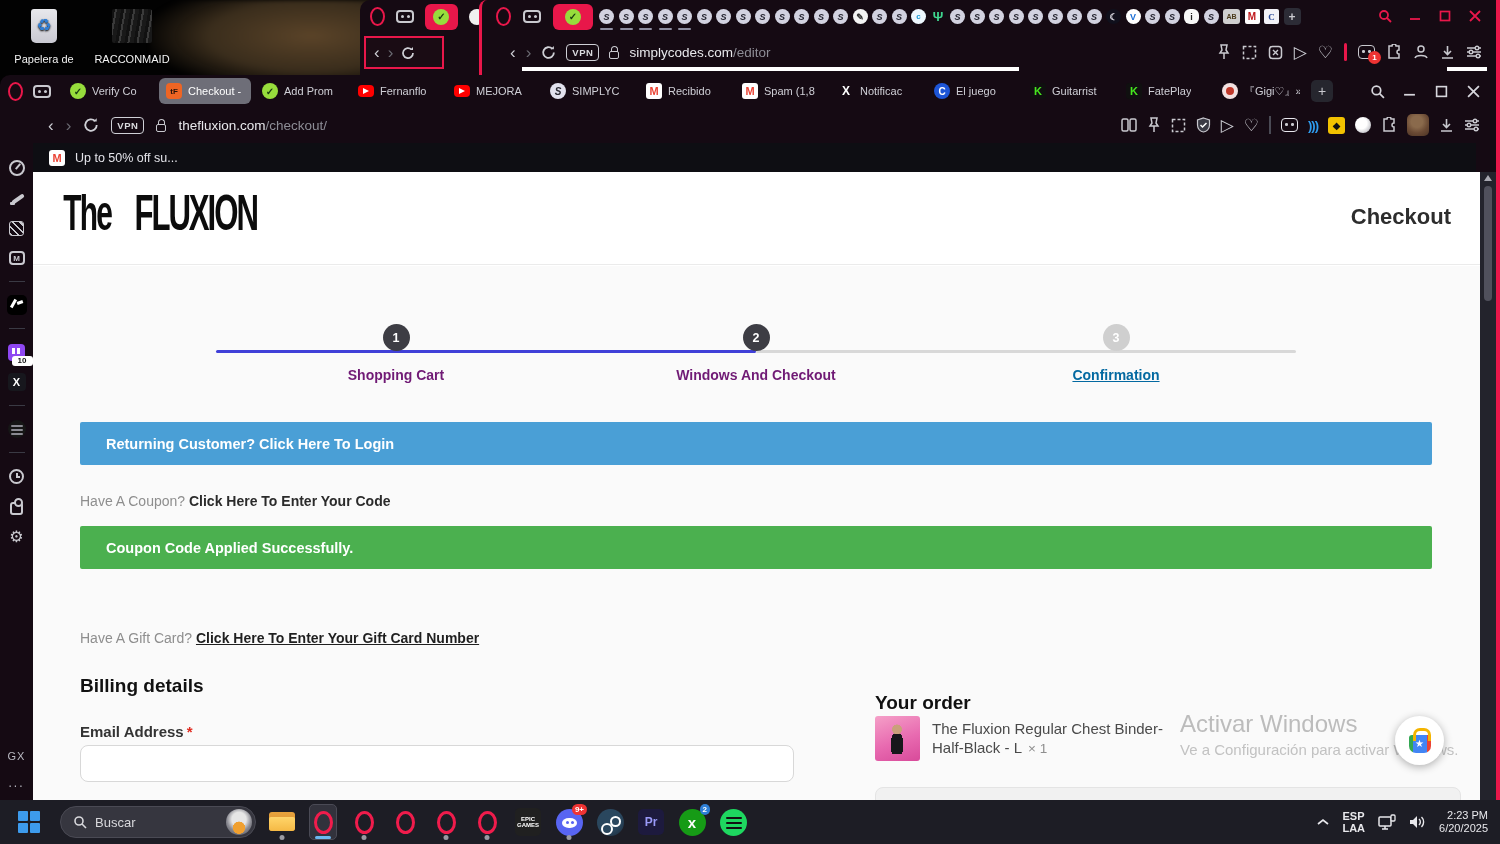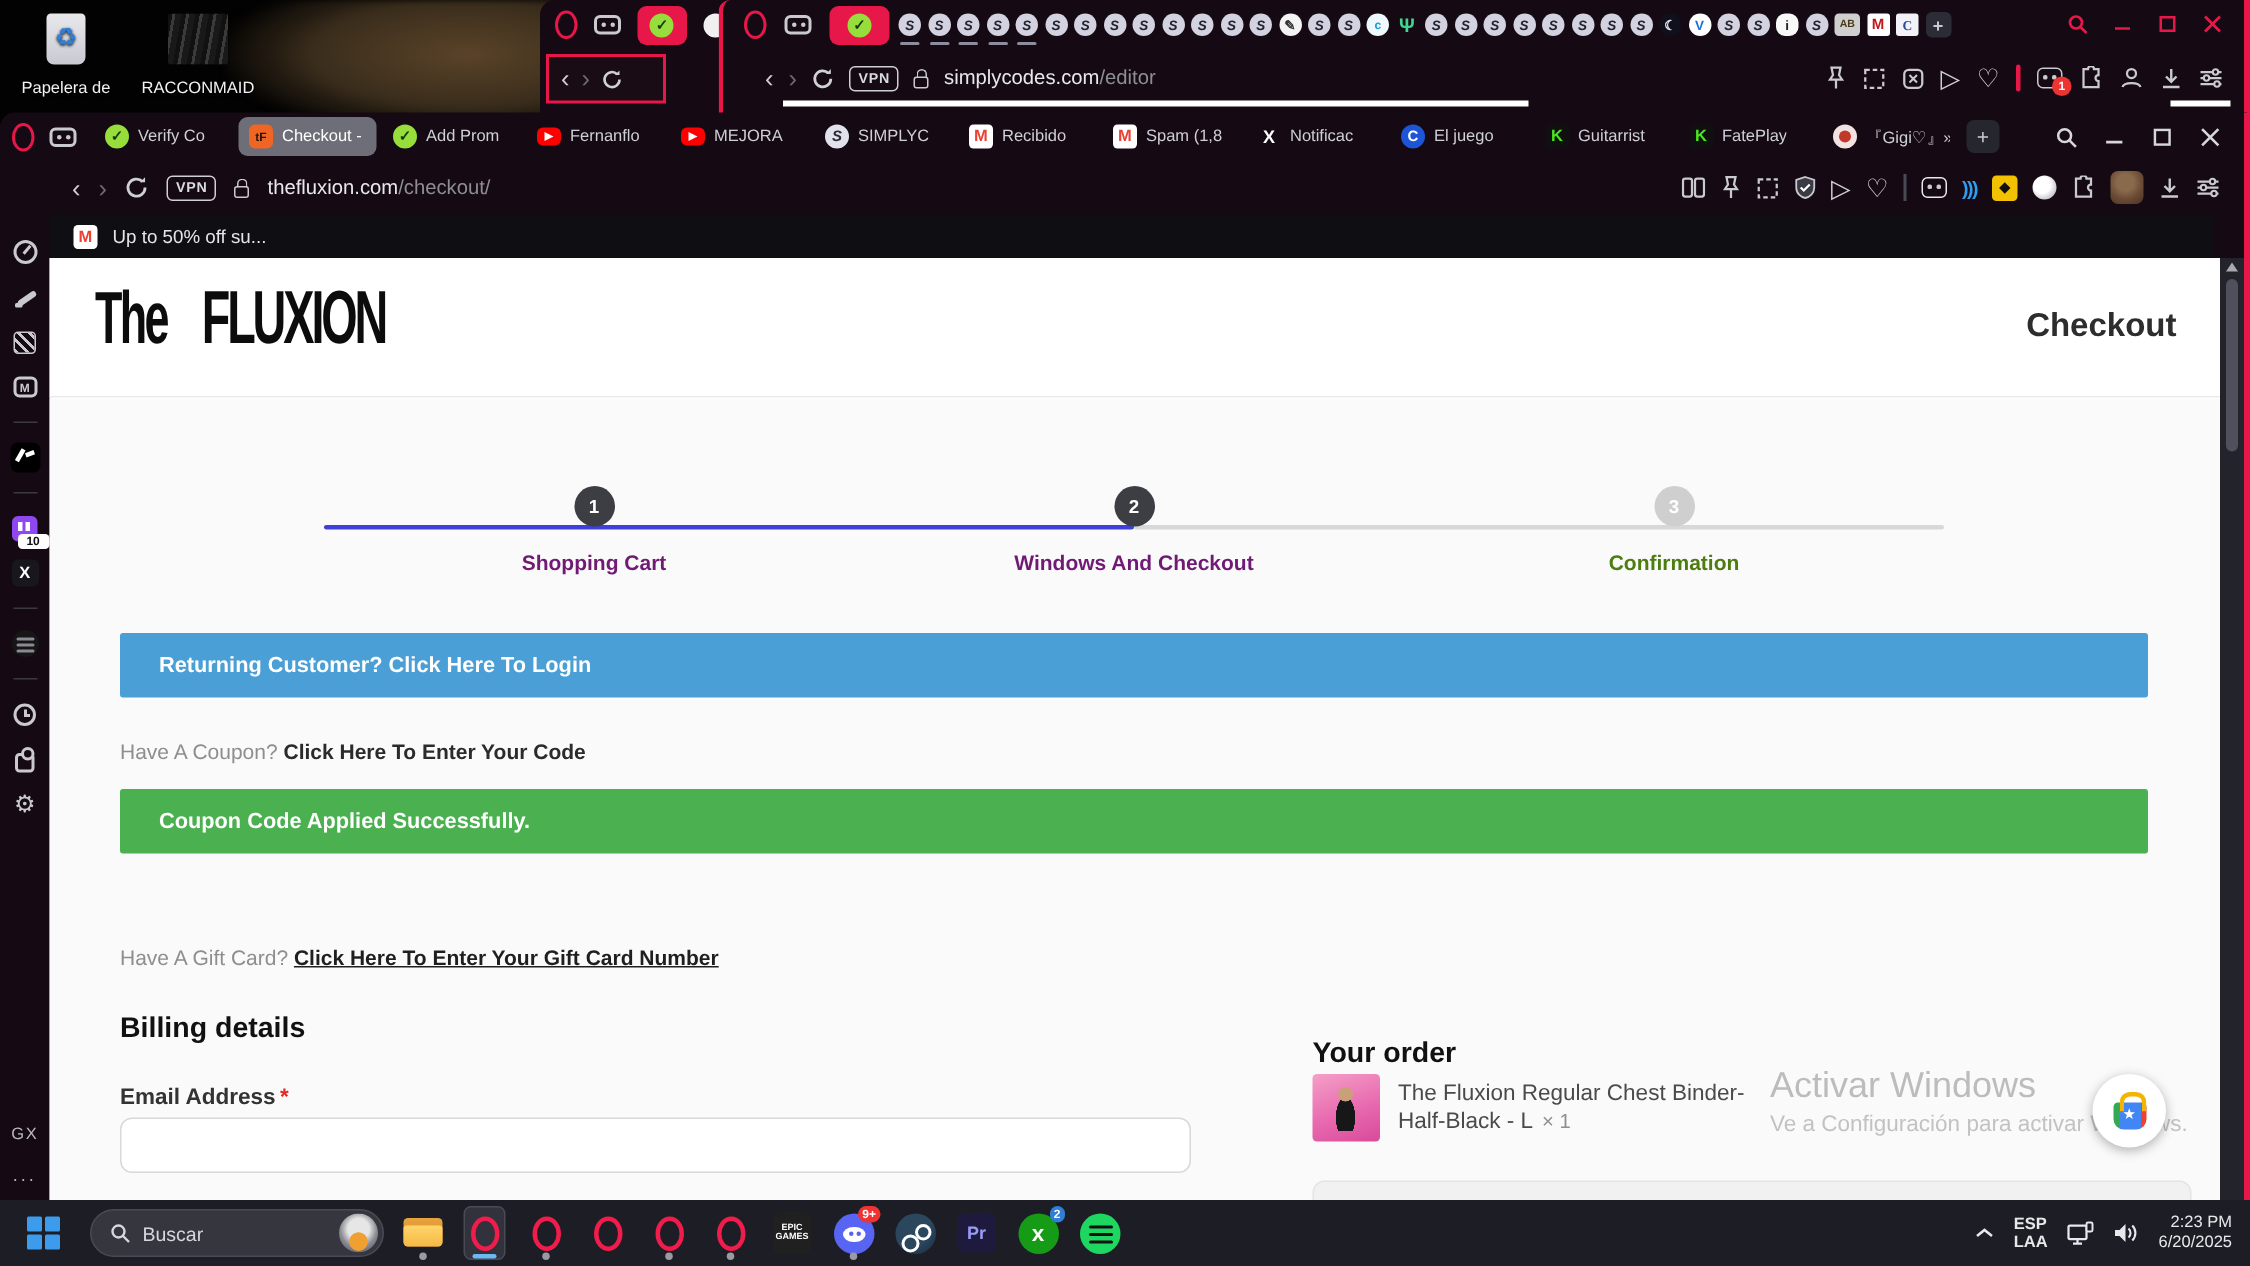--- a/index.html
+++ b/index.html
@@ -172,21 +172,21 @@
   .pg-title{position:absolute;right:29px;top:32px;font-size:22px;font-weight:bold;color:#2d2d2d;}
   .pg-content{position:absolute;left:0;top:94px;right:0;bottom:0;background:#fafafa;}
 
   .stepline{position:absolute;height:3px;top:84px;border-radius:2px;}
   .step{position:absolute;top:58px;width:160px;margin-left:-80px;text-align:center;}
   .step .num{width:27px;height:27px;border-radius:50%;margin:0 auto;color:#fff;font-size:12.5px;font-weight:bold;
     display:flex;align-items:center;justify-content:center;position:relative;z-index:2;}
   .step.done .num,.step.active .num{background:#3d3d44;}
   .step.todo .num{background:#cfcfcf;}
   .step .slabel{margin-top:16px;font-size:14px;font-weight:bold;color:#701a75;white-space:nowrap;}
-  .step.todo .slabel{color:#4d7c0f;font-weight:bold;}
+  .step.todo .slabel{color:#0369a1;font-weight:bold;text-decoration:underline;}
 
   .banner{position:absolute;left:47px;width:1352px;height:43px;border-radius:2px;color:#fff;
     font-size:14.5px;font-weight:bold;display:flex;align-items:center;padding-left:26px;}
   .banner-blue{top:156px;background:var(--banner-blue);}
   .banner-green{top:260px;background:var(--banner-green);}
   .inline-line{position:absolute;left:47px;font-size:14px;color:#8e8e8e;}
   .inline-line b{color:#2b2b2b;}
   .coupon-line{top:227px;}
   .gift-line{top:364px;}
   .gift-line b{text-decoration:underline;color:#1f1f1f;}

